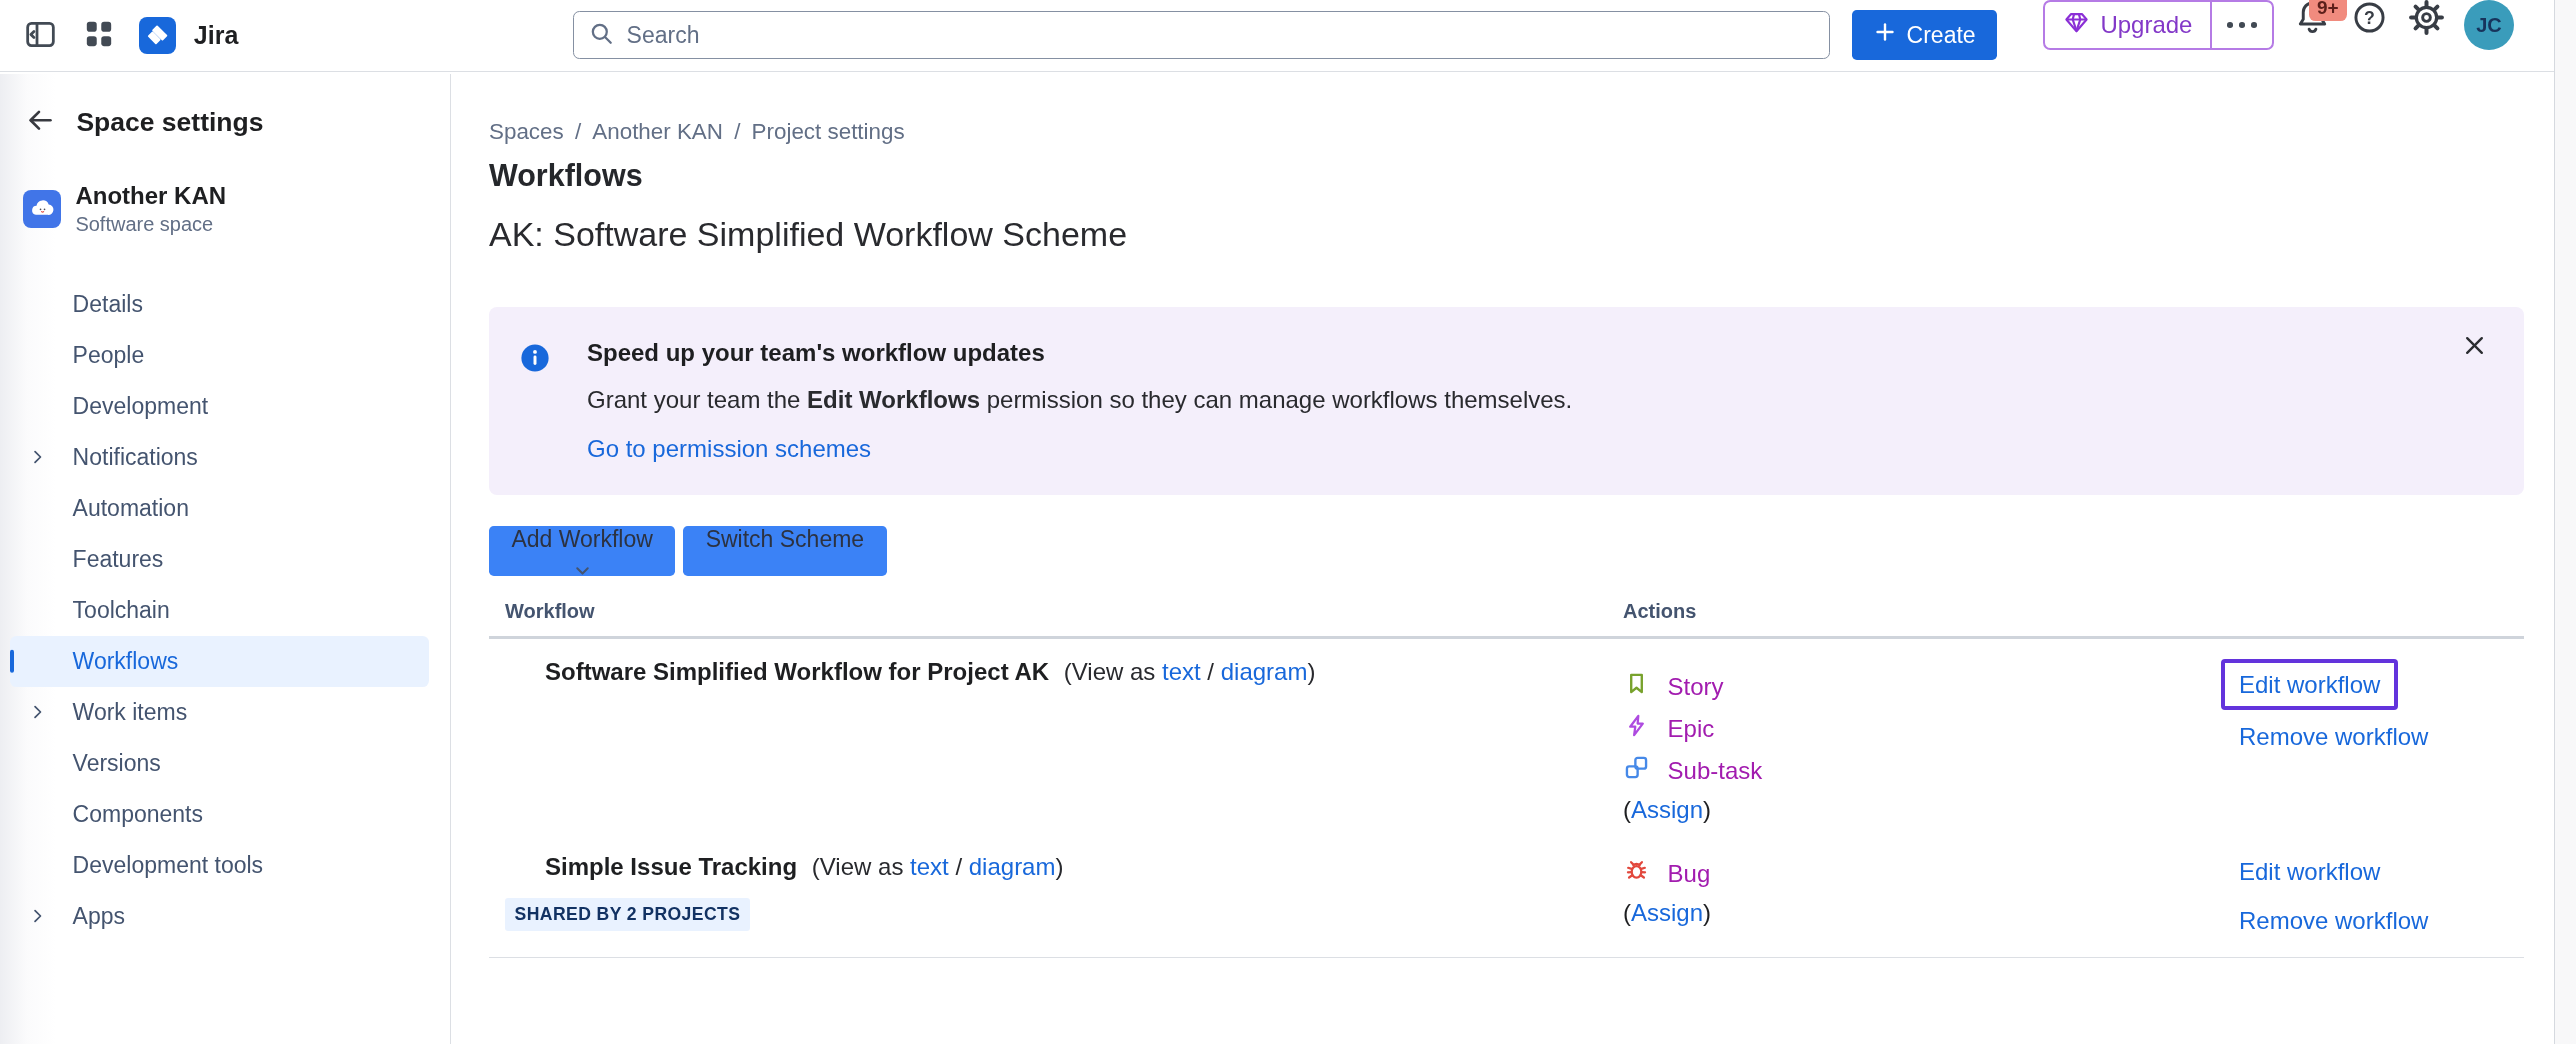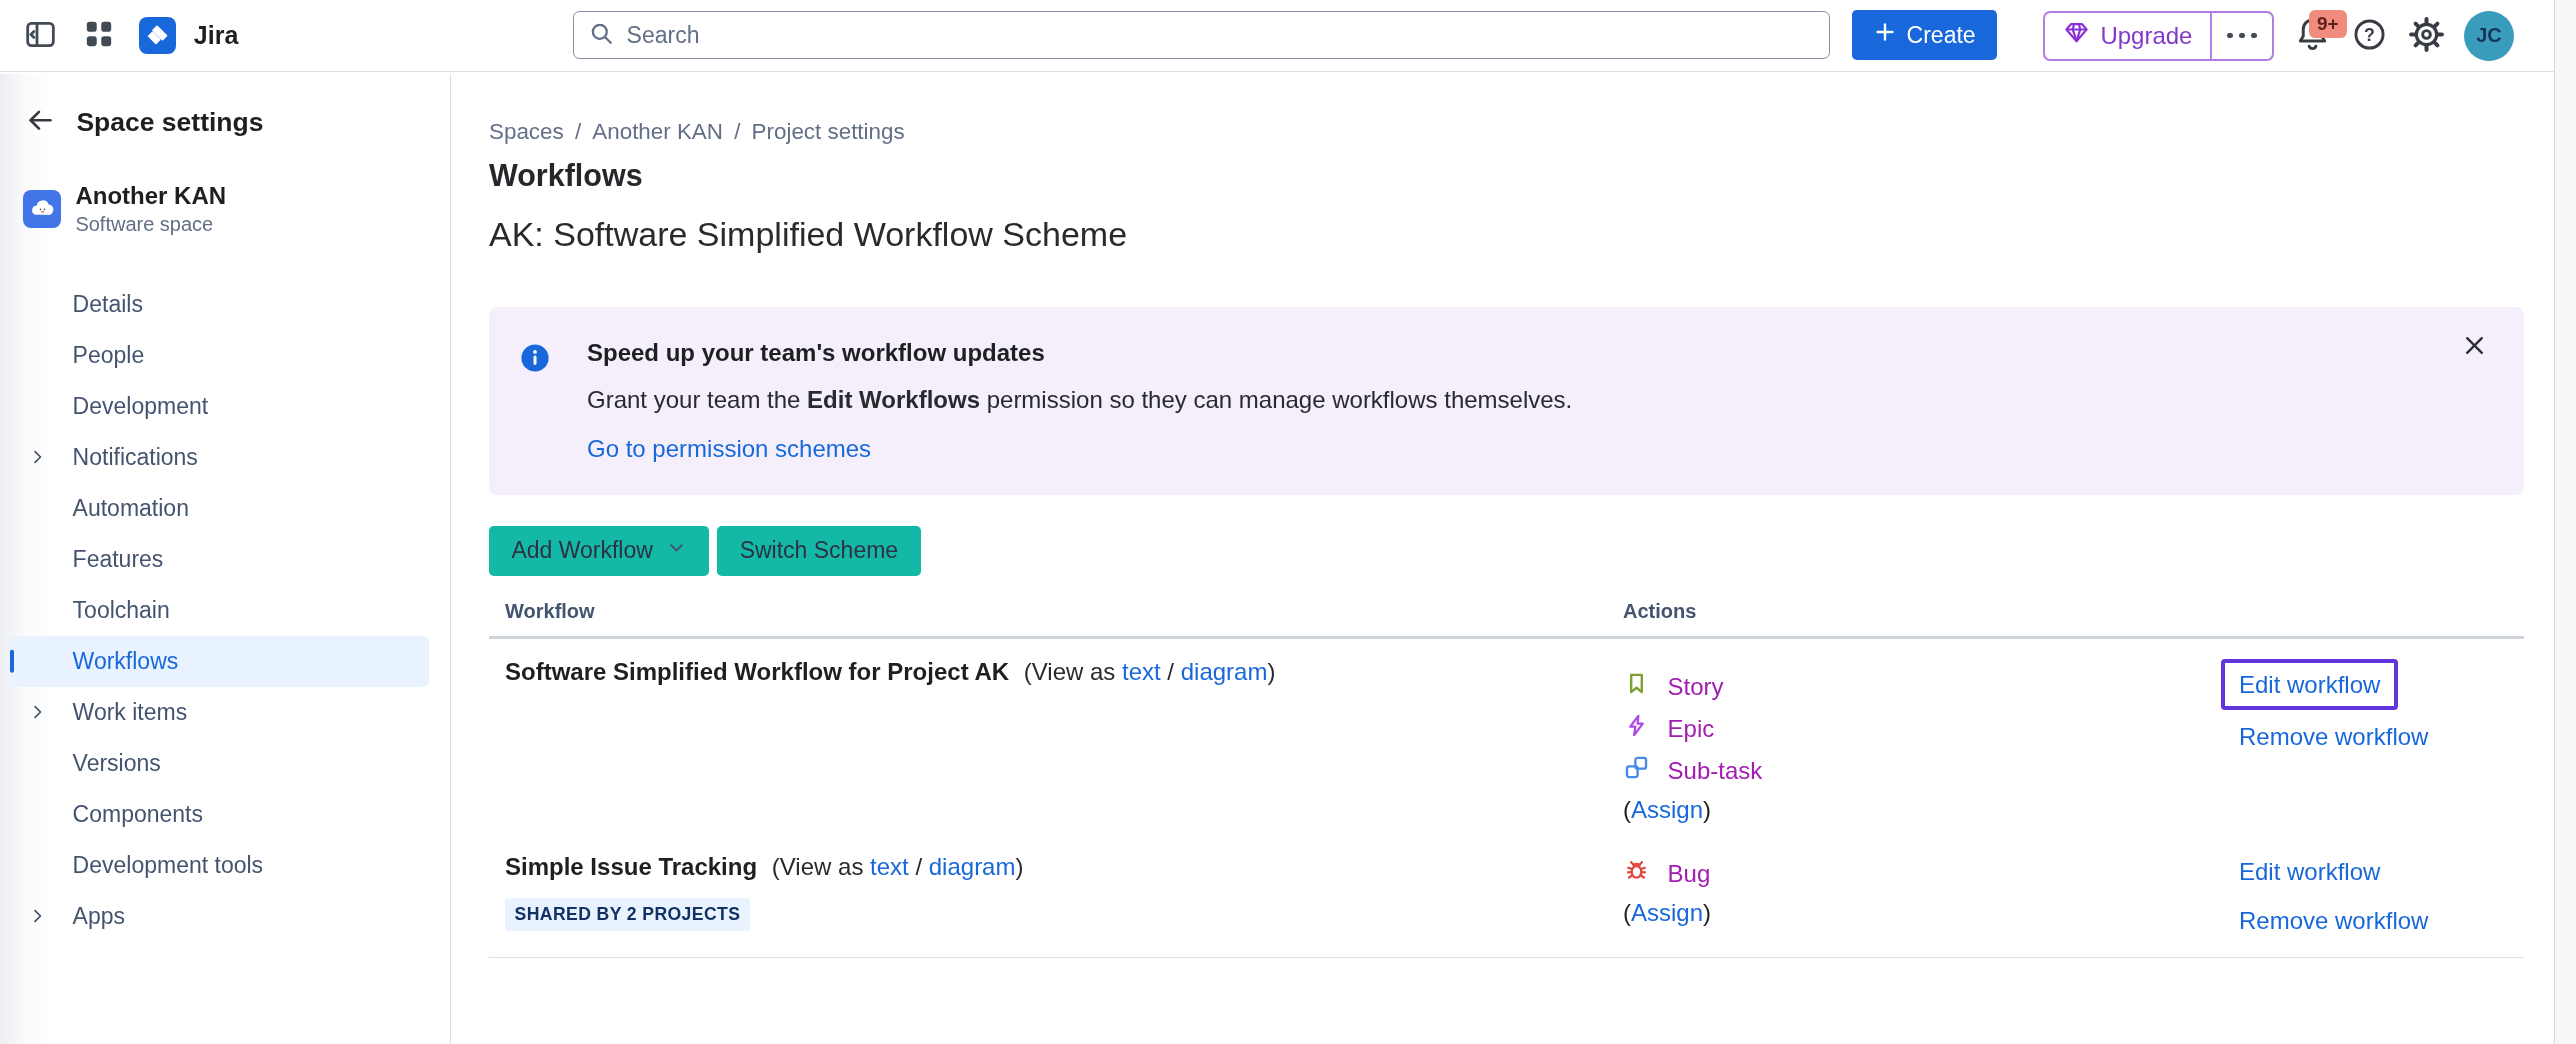--- a/index.html
+++ b/index.html
@@ -12,21 +12,21 @@
   .icon-btn { width:38px; height:38px; display:flex; align-items:center; justify-content:center; border-radius:4.8px; background:transparent; border:none; cursor:pointer; }
   .logo-tile { width:37px; height:37px; border-radius:8px; background:#1868DB; display:flex; align-items:center; justify-content:center; }
   .app-name { font-size:25px; font-weight:700; color:#1E1F21; margin-left:-3.2px; }
 
   .search-box { position:absolute; left:573px; top:11.2px; width:1257px; height:48px; border:1.6px solid #8590A2; border-radius:6.4px; background:#fff; display:flex; align-items:center; gap:11.2px; padding:0 14.4px; }
   .search-box input { border:none; outline:none; flex:1; font-family:inherit; font-size:23px; color:#1E1F21; background:transparent; }
   .search-box input::placeholder { color:#626F86; opacity:1; }
 
   .create-btn { position:absolute; left:1852px; top:10.4px; height:50px; padding:0 21px; background:#1868DB; border:none; border-radius:4.8px; color:#fff; font-family:inherit; font-size:23px; font-weight:500; display:flex; align-items:center; gap:9.6px; cursor:pointer; }
 
-  .topbar-right { position:absolute; right:40px; top:0; height:71px; display:flex; align-items:center; gap:19px; }
+  .topbar-right { position:absolute; right:40px; top:0; height:71px; display:flex; align-items:flex-start; gap:19px; }
   .upgrade-group { display:flex; align-items:stretch; height:50px; border:2.4px solid #B57BE5; border-radius:7.2px; background:#fff; overflow:hidden; }
   .upgrade-main { display:flex; align-items:center; gap:10.4px; padding:0 17.6px; color:#8338C8; font-size:24px; font-weight:500; background:none; border:none; font-family:inherit; cursor:pointer; }
   .upgrade-more { display:flex; align-items:center; gap:6.4px; padding:0 15.2px; border-left:2.4px solid #B57BE5; background:none; border-top:none;border-right:none;border-bottom:none; cursor:pointer; }
   .dot { width:5.6px; height:5.6px; border-radius:50%; background:#424A54; }
 
   .bell-wrap { position:relative; width:38px; height:38px; display:flex; align-items:flex-end; justify-content:center; background:none; border:none; cursor:pointer; }
   .notif-badge { position:absolute; top:-6.4px; left:16px; background:#F18B7E; color:#5D1F1A; font-size:19px; font-weight:700; line-height:1; padding:4px 8px 4.8px; border-radius:6.4px; }
   .avatar { width:50px; height:50px; border-radius:50%; background:#3A9CBB; color:#17345C; font-size:20px; font-weight:700; display:flex; align-items:center; justify-content:center; border:none; cursor:pointer; font-family:inherit; }
 
   
@@ -55,31 +55,31 @@
   .scheme-title { margin-top:22.4px; font-size:34px; font-weight:400; color:#292A2E; }
 
   .banner { position:relative; margin-top:53px; width:2035px; background:#F4EFFB; border-radius:8px; padding:32px 96px 32px 29px; display:flex; gap:35px; }
   .banner-title { font-size:24px; font-weight:700; color:#1E1F21; }
   .banner-body { margin-top:19px; font-size:24px; color:#292A2E; }
   .banner-body b { font-weight:700; }
   .banner-link { display:inline-block; margin-top:21px; font-size:24px; color:#1868DB; text-decoration:none; cursor:pointer; }
   .banner-close { position:absolute; top:21px; right:30.5px; width:38px; height:38px; display:flex; align-items:center; justify-content:center; background:none; border:none; cursor:pointer; }
 
   .toolbar { margin-top:30.5px; display:flex; gap:8px; }
-  .btn { height:50px; display:flex; align-items:center; gap:13px; padding:0 22.4px; background:#14b8a6; border:none; border-radius:4.8px; font-family:inherit; font-size:23px; font-weight:500; color:#2C3241; cursor:pointer; }
+  .btn { height:50px; display:flex; align-items:center; gap:7px; padding:0 22.4px; background:#3b82f6; border:none; border-radius:4.8px; font-family:inherit; font-size:23px; font-weight:500; color:#2C3241; cursor:pointer;flex-direction:column; }
 
   .wf-table { margin-top:24px; width:2035px; }
   .thead, .trow { display:grid; grid-template-columns:1118px 616px 1fr; }
   .thead { padding-bottom:13px; border-bottom:3.2px solid #CFD4DB; }
   .th { font-size:20px; font-weight:700; color:#44546F; padding-left:16px; }
   .cell { padding-left:16px; }
   .trow1 { padding-top:19px; }
   .trow2 { padding-top:24px; padding-bottom:22.4px; border-bottom:1.6px solid #DCDFE4; }
   .wf-name-line { font-size:24px; color:#1E1F21; white-space:nowrap; }
-  .wf-name { font-weight:700; }
+  .wf-name { font-weight:700;margin-left:40px; }
   .view-as { color:#292A2E; margin-left:8px; }
   a.inline-link { color:#1868DB; text-decoration:none; cursor:pointer; }
   .shared-badge { display:inline-block; margin-top:17.6px; background:#E9F2FF; color:#123263; font-size:17.6px; font-weight:700; letter-spacing:0.4px; padding:5.6px 9.6px; border-radius:3.2px; }
   .wt-list { padding-top:8px; }
   .wt-item { display:flex; align-items:center; gap:17.6px; height:42px; font-size:24px; color:#a21caf; }
   .wt-item svg { flex:none; }
   .assign-line { height:37px; display:flex; align-items:center; font-size:24px; color:#1E1F21; }
   .actions-cell a { display:block; font-size:24px; color:#1868DB; text-decoration:none; cursor:pointer; }
   .focus-box { display:inline-block; border:4px solid #6333DC; border-radius:4px; padding:7.2px 13.6px; margin:1.6px 0 0 -17.6px; }
   .remove-link { margin-top:13px; }

